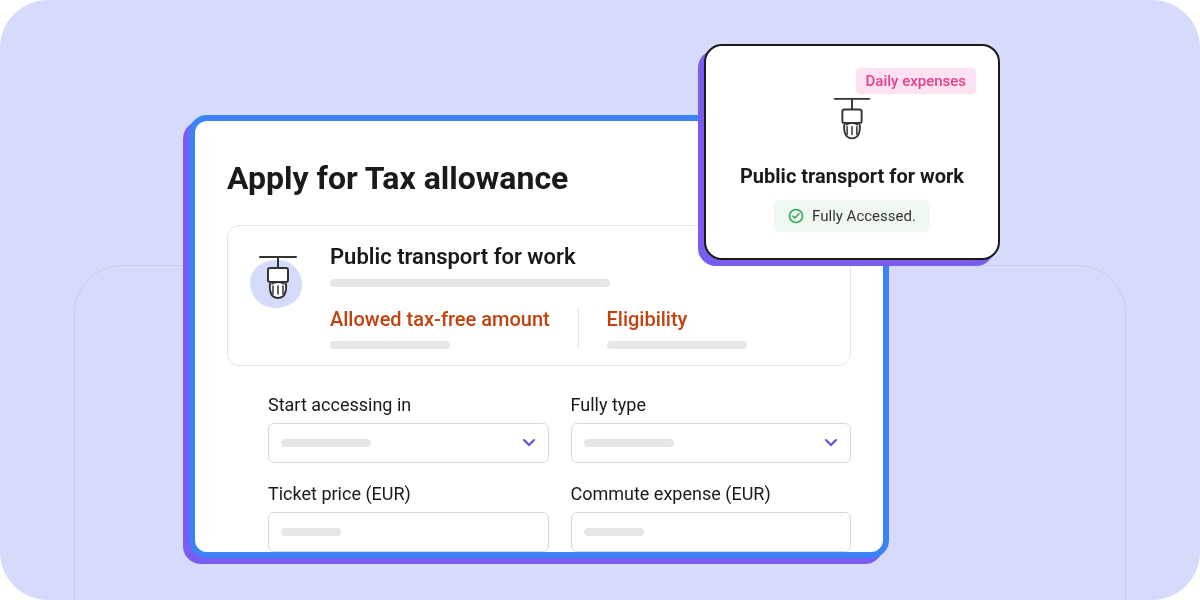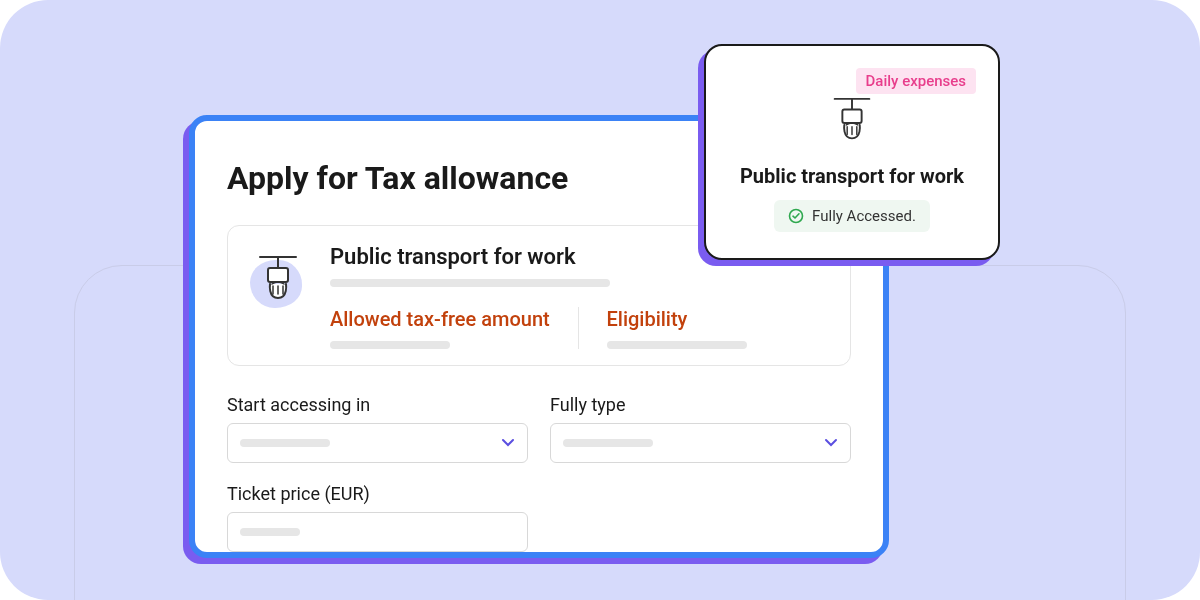--- a/index.html
+++ b/index.html
@@ -103,20 +103,21 @@
   .info-sub {
     font-size: 20px;
     font-weight: 500;
     color: #c2410c;
     margin-bottom: 10px;
   }
   .form-grid {
     display: grid;
     grid-template-columns: 1fr 1fr;
     gap: 20px 22px;
+    margin-left: 41px;
   }
   .field-label {
     font-size: 18px;
     color: #1A1A1A;
     margin-bottom: 8px;
     display: block;
   }
   .select-box, .input-box {
     width: 100%;
     height: 40px;
@@ -249,20 +250,26 @@
               <path d="M2 2 L7 7 L12 2"></path>
             </svg>
         </div>
       </div>
       <div>
         <label class="field-label">Ticket price (EUR)</label>
         <div class="input-box">
           <div class="placeholder-bar" style="width:60px"></div>
         </div>
       </div>
+      <div>
+        <label class="field-label">Commute expense (EUR)</label>
+        <div class="input-box">
+          <div class="placeholder-bar" style="width:60px"></div>
+        </div>
+      </div>
     </div>
   </div>
 
   <div class="popup-card">
     <span class="badge">Daily expenses</span>
     <div class="popup-icon-wrap">
       <svg width="40" height="52" viewBox="0 0 40 54" fill="none" stroke="#333" stroke-width="2" stroke-linecap="round">
         <line x1="2" y1="3" x2="38" y2="3"></line>
         <line x1="20" y1="3" x2="20" y2="14"></line>
         <rect x="10" y="14" width="20" height="14" rx="2" fill="#fff"></rect>

